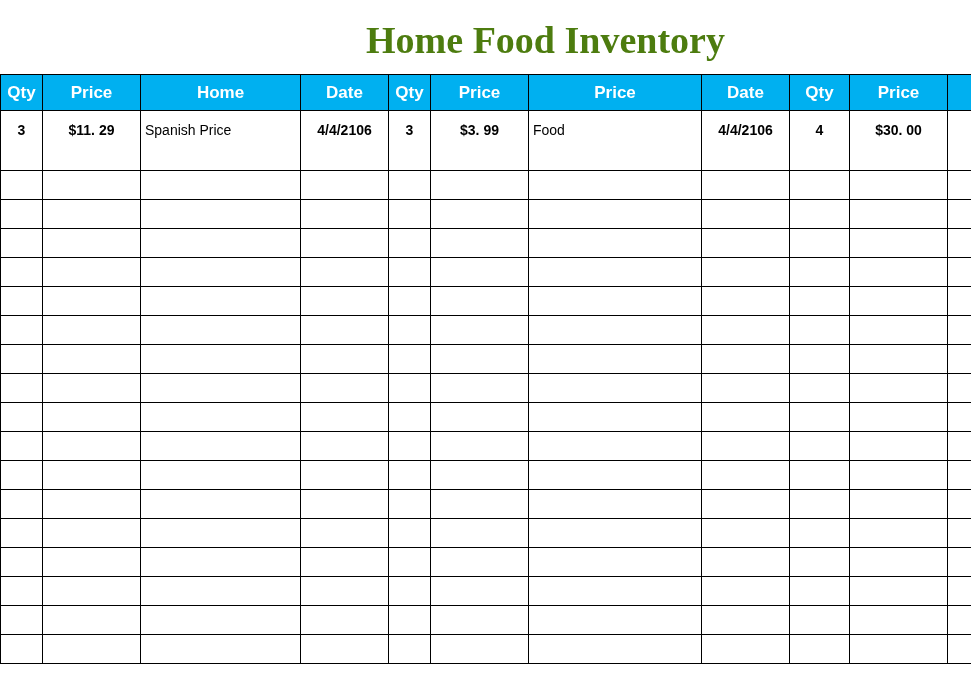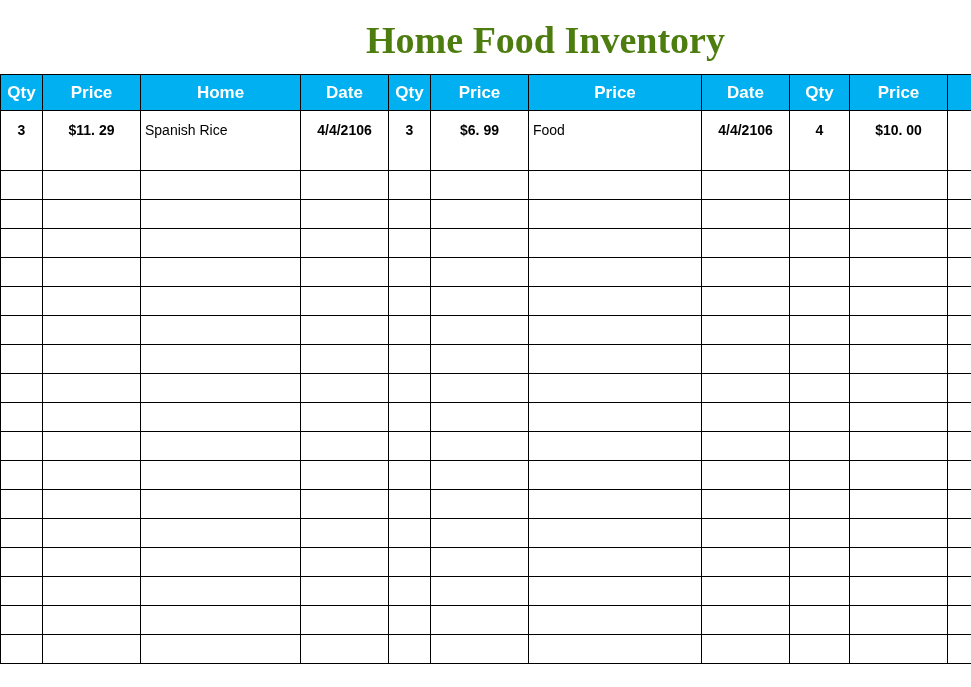--- a/index.html
+++ b/index.html
@@ -95,28 +95,28 @@
       <th>Date</th>
       <th>Qty</th>
       <th>Price</th>
       <th></th>
     </tr>
   </thead>
   <tbody id="tbody">
     <tr class="data-row">
       <td class="center bold">3</td>
       <td class="center bold">$11. 29</td>
-      <td>Spanish Rice</td>
+      <td>Spanish Price</td>
       <td class="center bold">4/4/2106</td>
       <td class="center bold">3</td>
-      <td class="center bold">$6. 99</td>
+      <td class="center bold">$3. 99</td>
       <td>Food</td>
       <td class="center bold">4/4/2106</td>
       <td class="center bold">4</td>
-      <td class="center bold">$10. 00</td>
+      <td class="center bold">$30. 00</td>
       <td></td>
     </tr>
     <tr class="spacer-row">
       <td></td>
         <td></td>
         <td></td>
         <td></td>
         <td></td>
         <td></td>
         <td></td>

